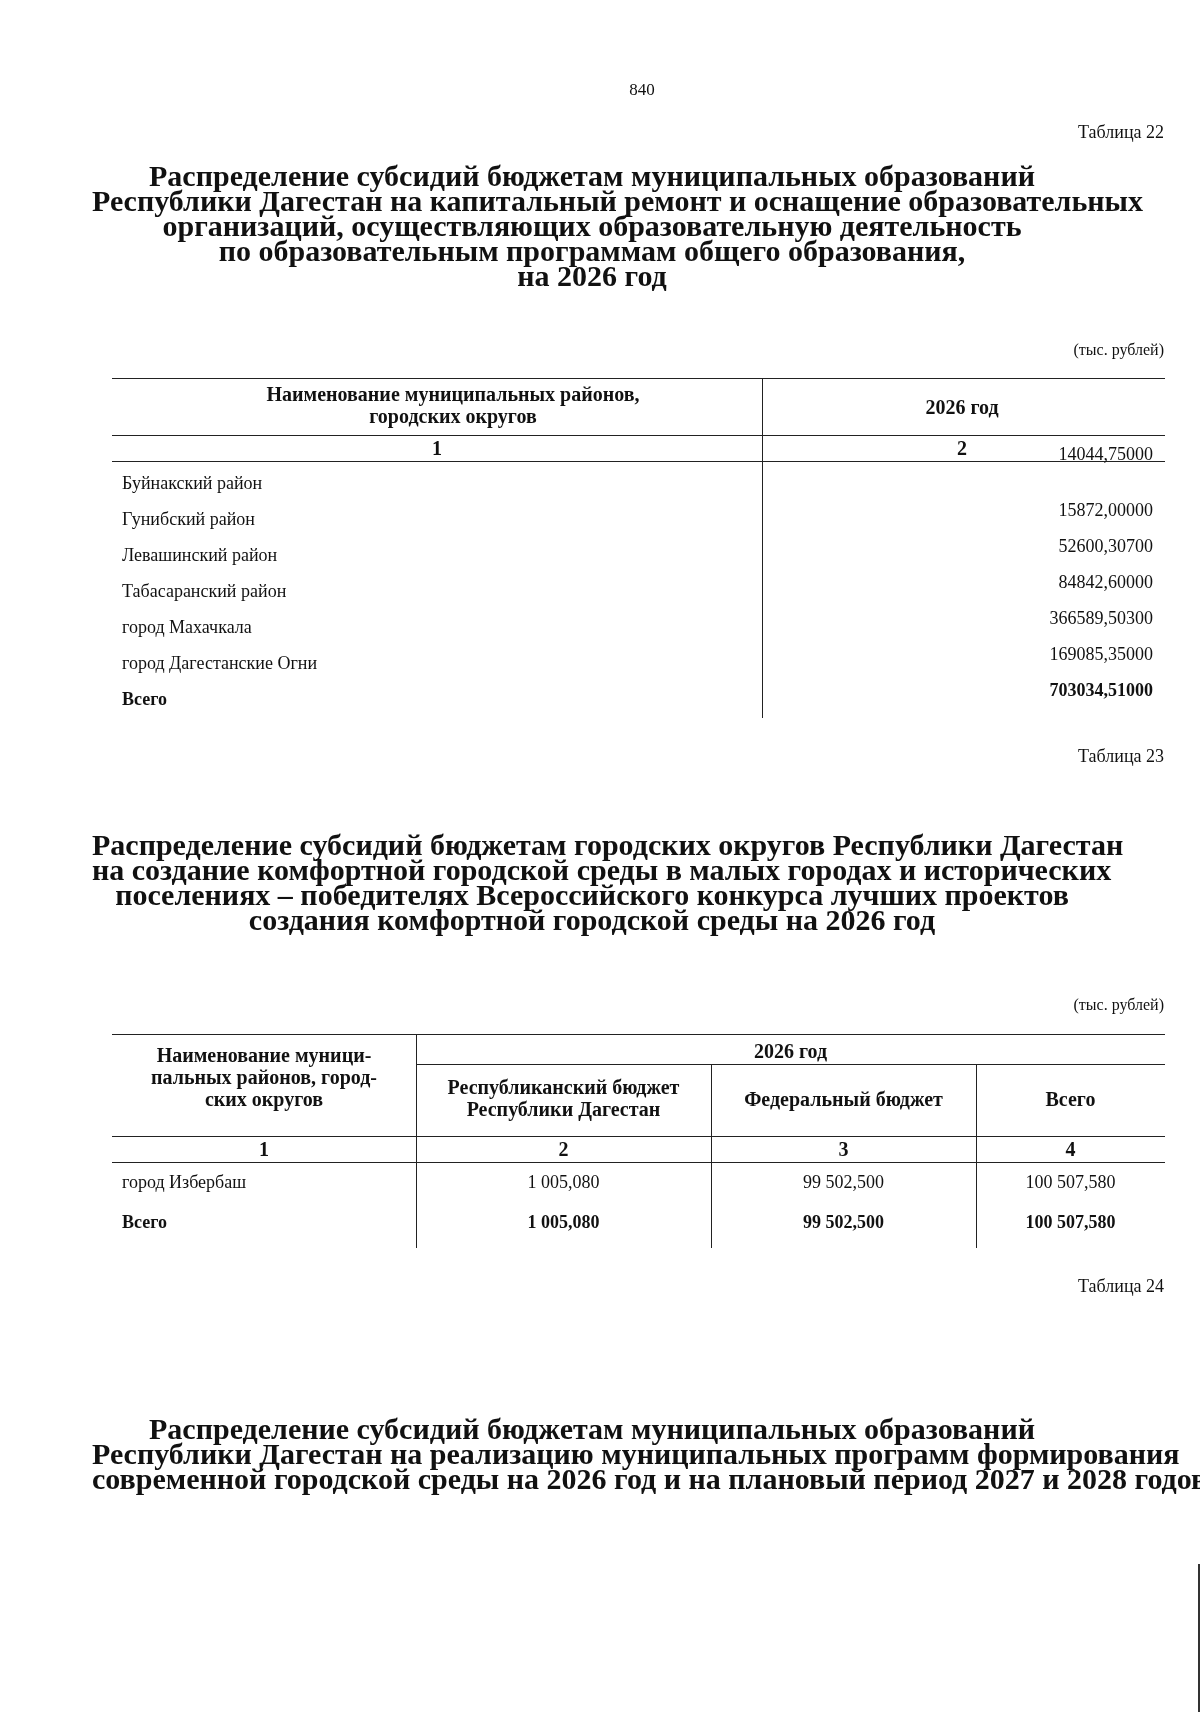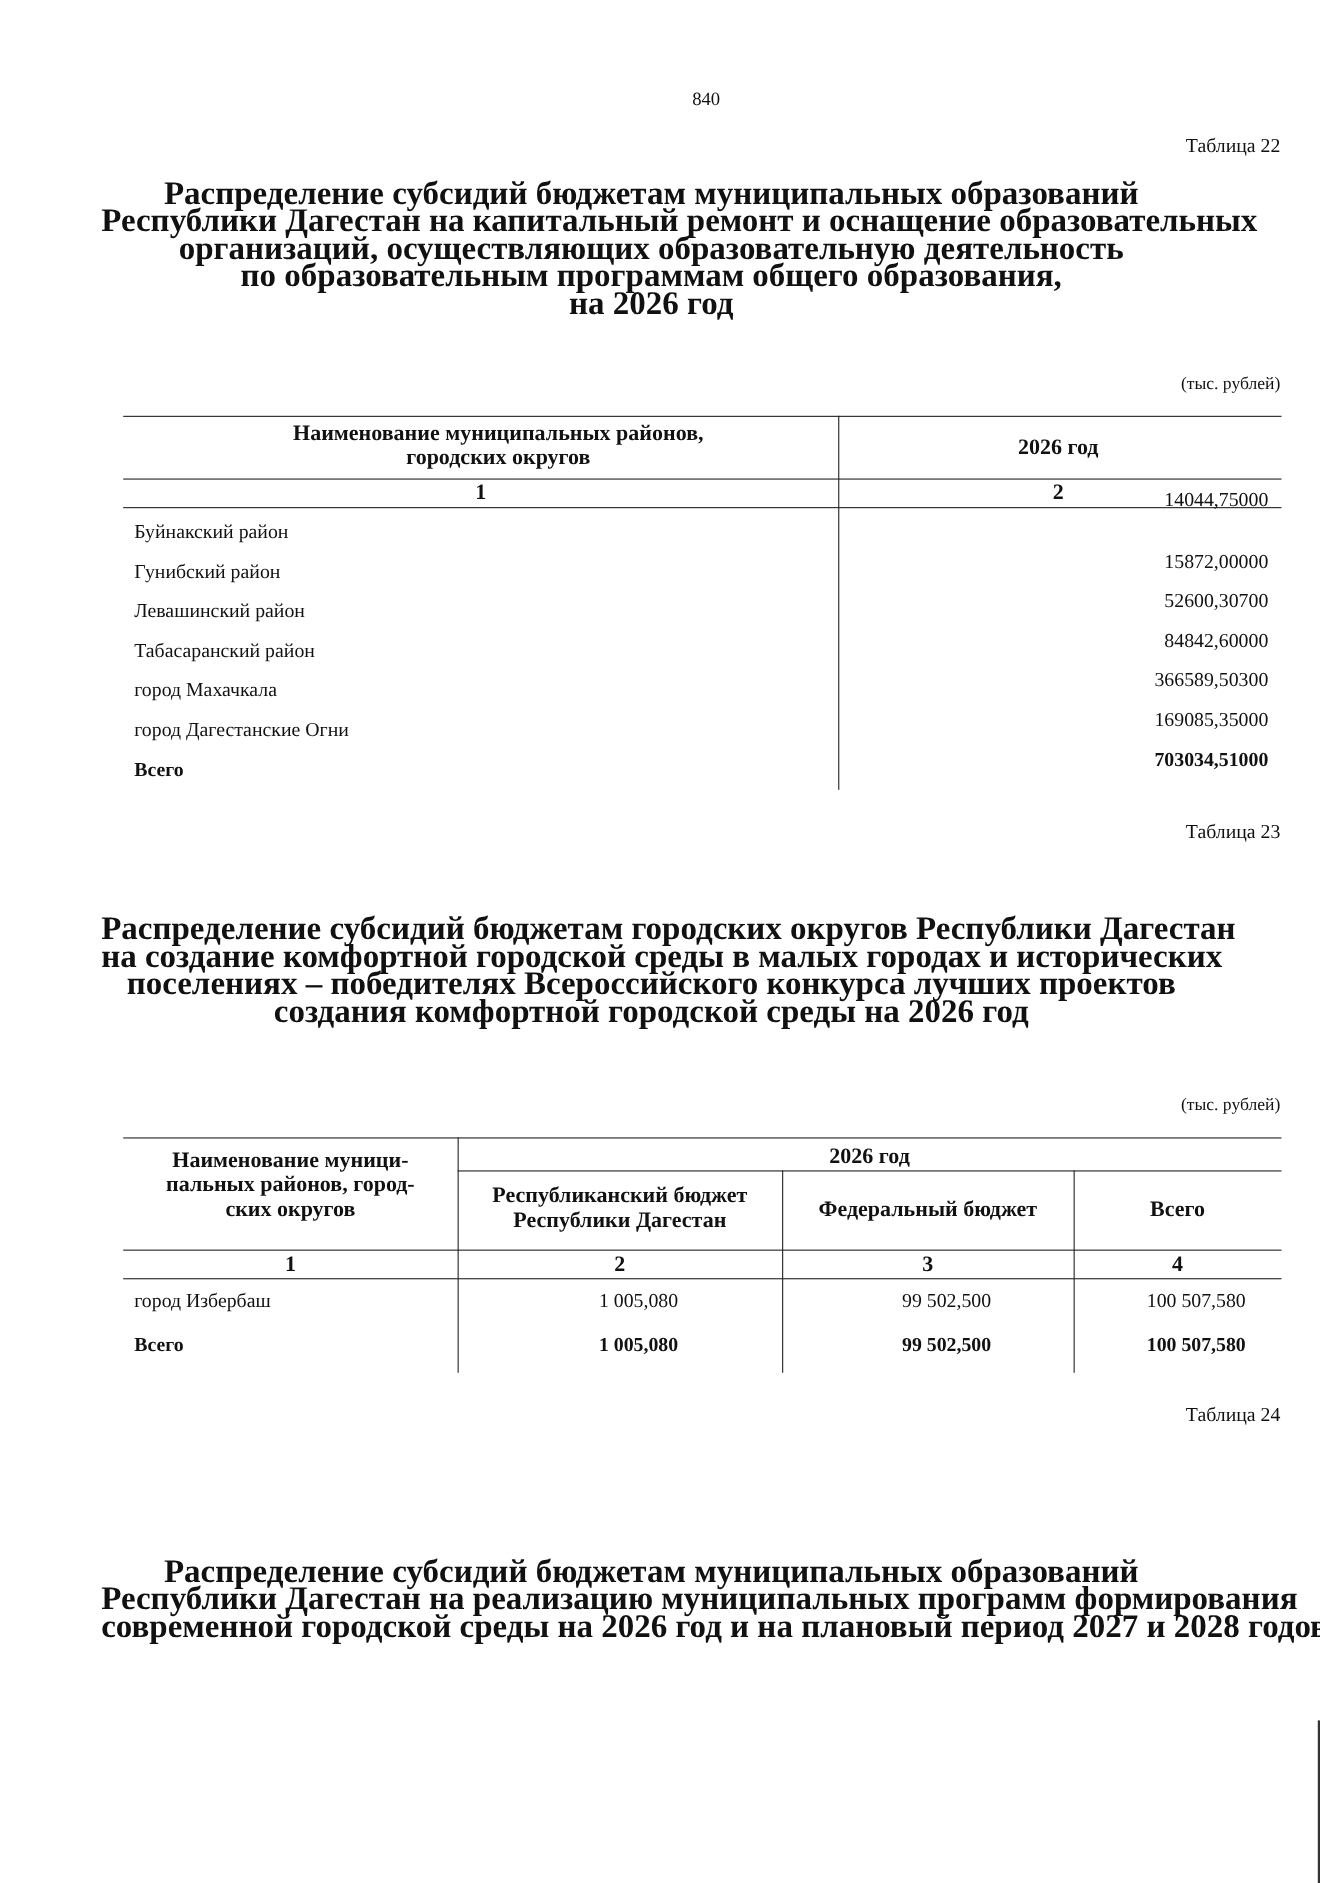--- a/index.html
+++ b/index.html
@@ -9,21 +9,21 @@
   .page-num { left: 0; width: 1284px; top: 80px; text-align: center; font-size: 17px; }
   .tbl-label { right: 36px; font-size: 18px; }
   .title { left: 100px; width: 1000px; text-align: center; font-weight: bold;
            font-size: 30px; line-height: 25px; }
   .title div { white-space: nowrap; }
   .units { right: 36px; font-size: 16px; }
   .hline { position: absolute; height: 0; border-top: 1.5px solid #222; }
   .vline { position: absolute; width: 0; border-left: 1.5px solid #222; }
   .cell { position: absolute; font-size: 18px; white-space: nowrap; }
   .bold { font-weight: bold; }
-  .center { text-align: center; padding-left: 17px; }
+  .center { text-align: center; }
   .right { text-align: right; }
   .hdr { font-weight: bold; font-size: 20px; line-height: 22px; text-align: center; }
   .scan-edge { position: absolute; left: 1198px; top: 1564px; width: 2px; height: 148px; background: #333; }
 </style>
 </head>
 <body>
 
 <div class="abs page-num">840</div>
 
 <div class="abs tbl-label" style="top:122px;">Таблица 22</div>

